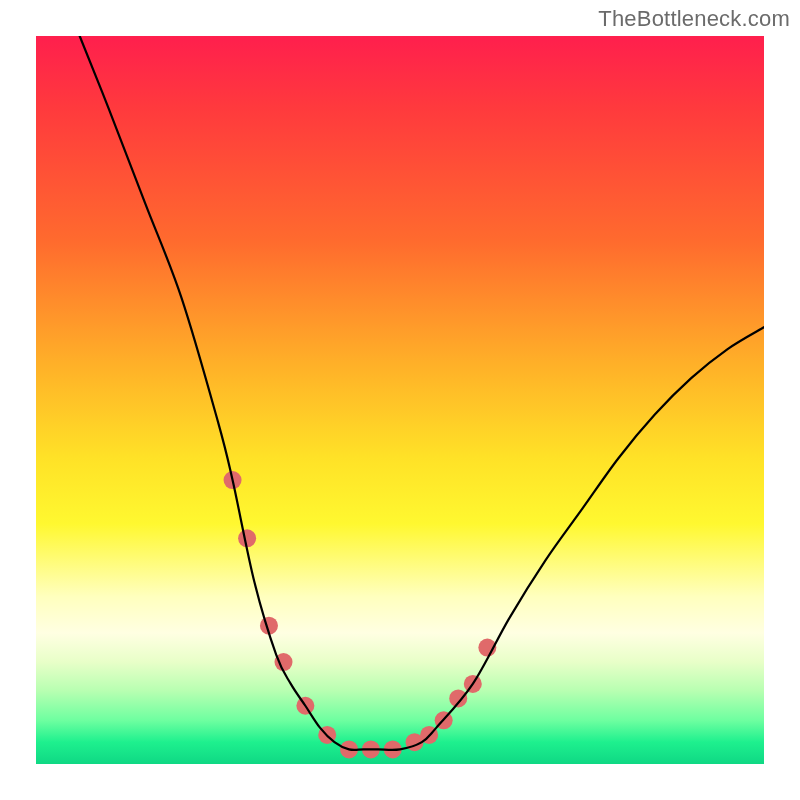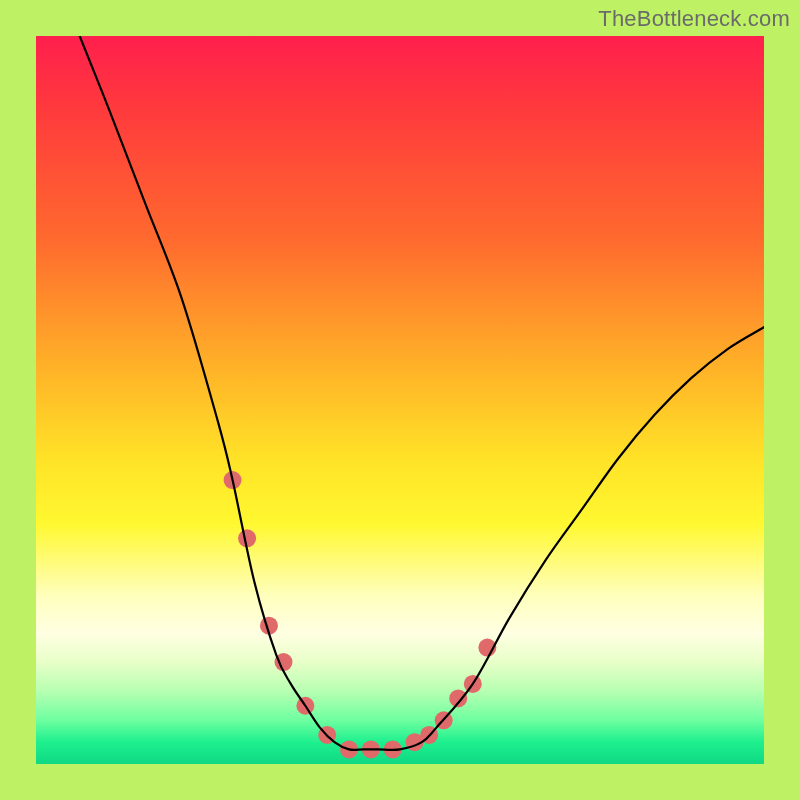--- a/index.html
+++ b/index.html
@@ -7,21 +7,21 @@
     padding: 0;
     width: 800px;
     height: 800px;
     background: #000;
     font-family: Arial, Helvetica, sans-serif;
   }
   .stage {
     position: relative;
     width: 800px;
     height: 800px;
-    background: #bef264;
+    background: #ffffff;
   }
   .plot-area {
     position: absolute;
     left: 36px;
     top: 36px;
     width: 728px;
     height: 728px;
     background: linear-gradient(
       to bottom,
       #ff1f4d 0%,

